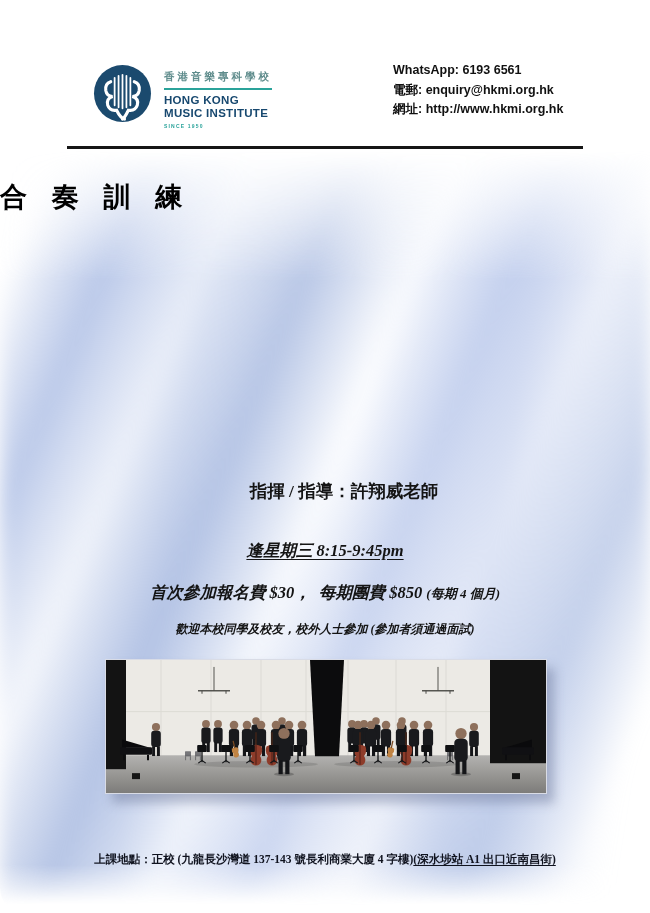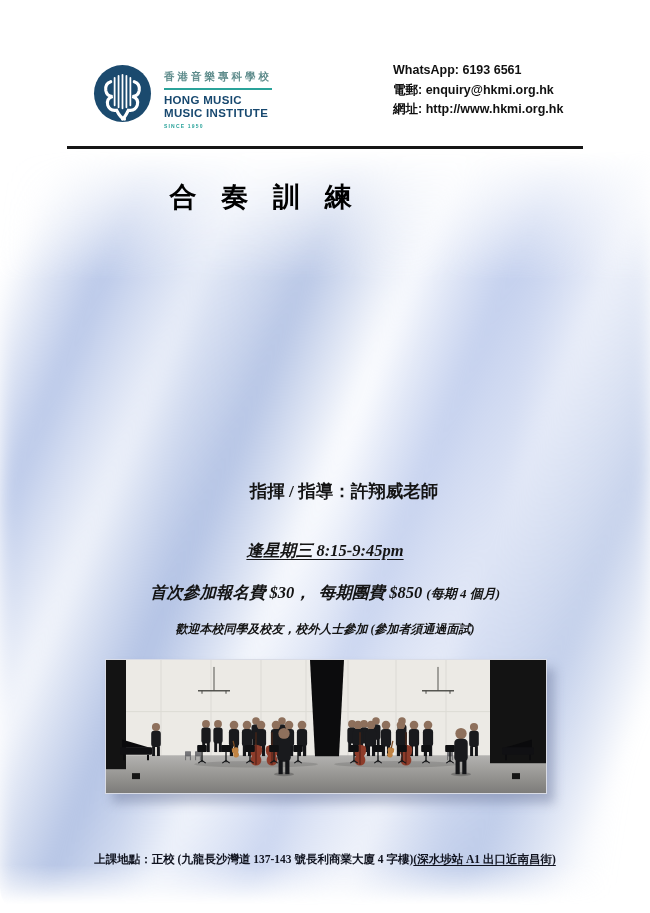--- a/index.html
+++ b/index.html
@@ -23,21 +23,21 @@
   .logo-circle{width:59px;height:59px;flex:0 0 auto;}
   .logo-text{margin-left:12px;padding-top:6px;font-family:"Liberation Sans",sans-serif;}
   .logo-zh{font-size:10.5px;font-weight:bold;letter-spacing:3px;color:#5f8c8c;
            border-bottom:2px solid #2aa39a;padding-bottom:4px;white-space:nowrap;}
   .logo-en{margin-top:4px;font-size:11.5px;font-weight:bold;color:#17486f;line-height:13px;letter-spacing:.3px;}
   .logo-since{margin-top:3px;font-size:5px;font-weight:bold;color:#2aa39a;letter-spacing:1.2px;}
   .contact{position:absolute;left:393px;top:61px;font-family:"Liberation Sans",sans-serif;
            font-size:12.5px;font-weight:bold;line-height:19.5px;color:#111;white-space:nowrap;}
   .divider{position:absolute;left:67px;top:146px;width:516px;height:2.5px;background:#161616;}
   
-  .title{position:absolute;left:0;width:530px;top:179px;text-align:center;font-size:27px;
+  .title{position:absolute;left:0;width:530px;top:179px;font-size:27px;
          font-weight:bold;letter-spacing:9px;white-space:pre-wrap;color:#000;}
   .bodytext{position:absolute;left:64px;width:522px;top:217px;font-size:17.5px;line-height:38.6px;
             text-align:justify;color:#151515;}
   .bodytext p{margin:0;text-indent:2em;}
   .bodytext p + p{margin-top:17px;}
   .num{font-weight:bold;font-family:"Liberation Serif",serif;}
   .cline{position:absolute;left:0;width:650px;text-align:center;white-space:pre-wrap;color:#141414;}
   .conductor{top:479px;font-size:17.5px;font-weight:bold;padding-left:19px;}
   .schedule{top:540px;font-size:16.5px;font-weight:bold;font-style:italic;}
   .schedule .u{text-decoration:underline;text-underline-offset:3px;}
@@ -67,21 +67,21 @@
           <g stroke="#fff" fill="none" stroke-linecap="round">
             <path d="M18 18 q-6 2 -5 9 q1 6 7 6 q-7 2 -5 9 q2 6 9 5 q4 8 8 9" stroke-width="3.2"></path>
             <path d="M42 18 q6 2 5 9 q-1 6 -7 6 q7 2 5 9 q-2 6 -9 5 q-4 8 -6 9" stroke-width="3.2"></path>
             <path d="M22 14 v28 M26 12 v32 M30 11 v34 M34 12 v32 M38 14 v28" stroke-width="1.8"></path>
           </g>
         </svg>
       </span>
       <span class="logo-text">
         <span class="logo-zh" style="display:block">香港音樂專科學校</span>
         <span class="logo-en" style="display:block">
-          <span style="display:block">HONG MUSIC</span>
+          <span style="display:block">HONG KONG</span>
           <span style="display:block">MUSIC INSTITUTE</span>
         </span>
         <span class="logo-since" style="display:block">SINCE 1950</span>
       </span>
     </div>
 
     <div class="contact">
       <div>WhatsApp: 6193 6561</div>
       <div>電郵: enquiry@hkmi.org.hk</div>
       <div>網址: http://www.hkmi.org.hk</div>

